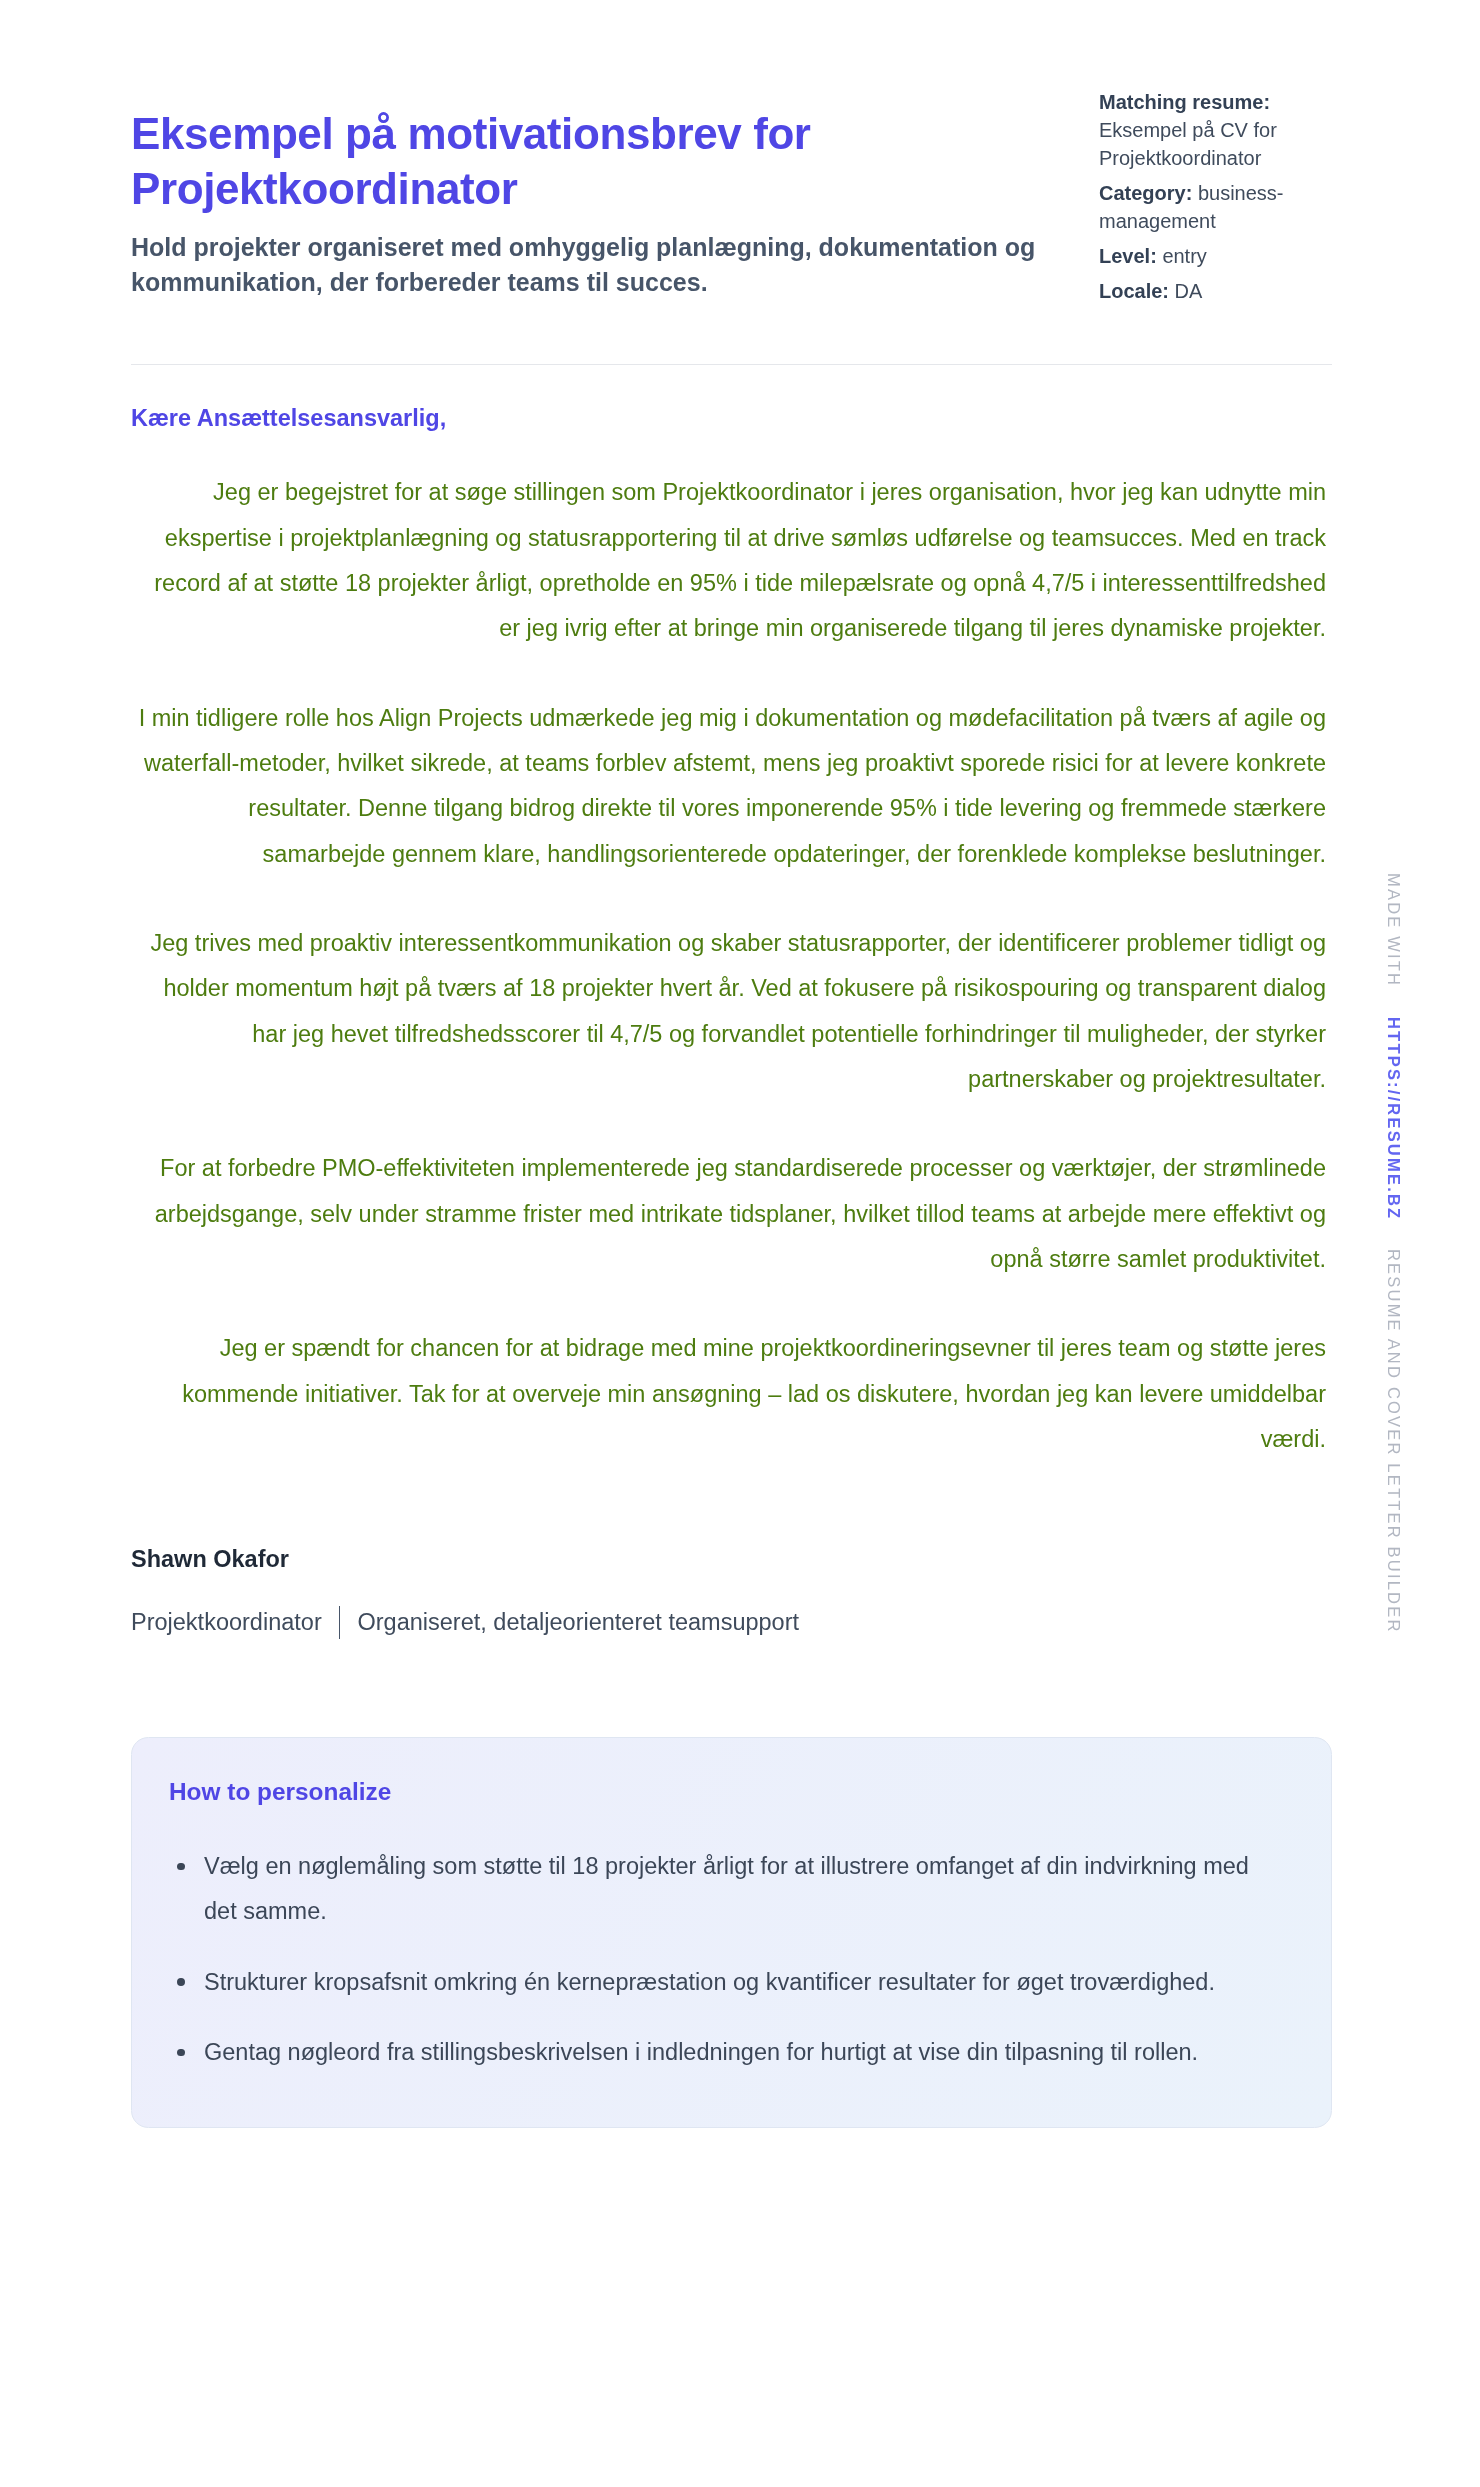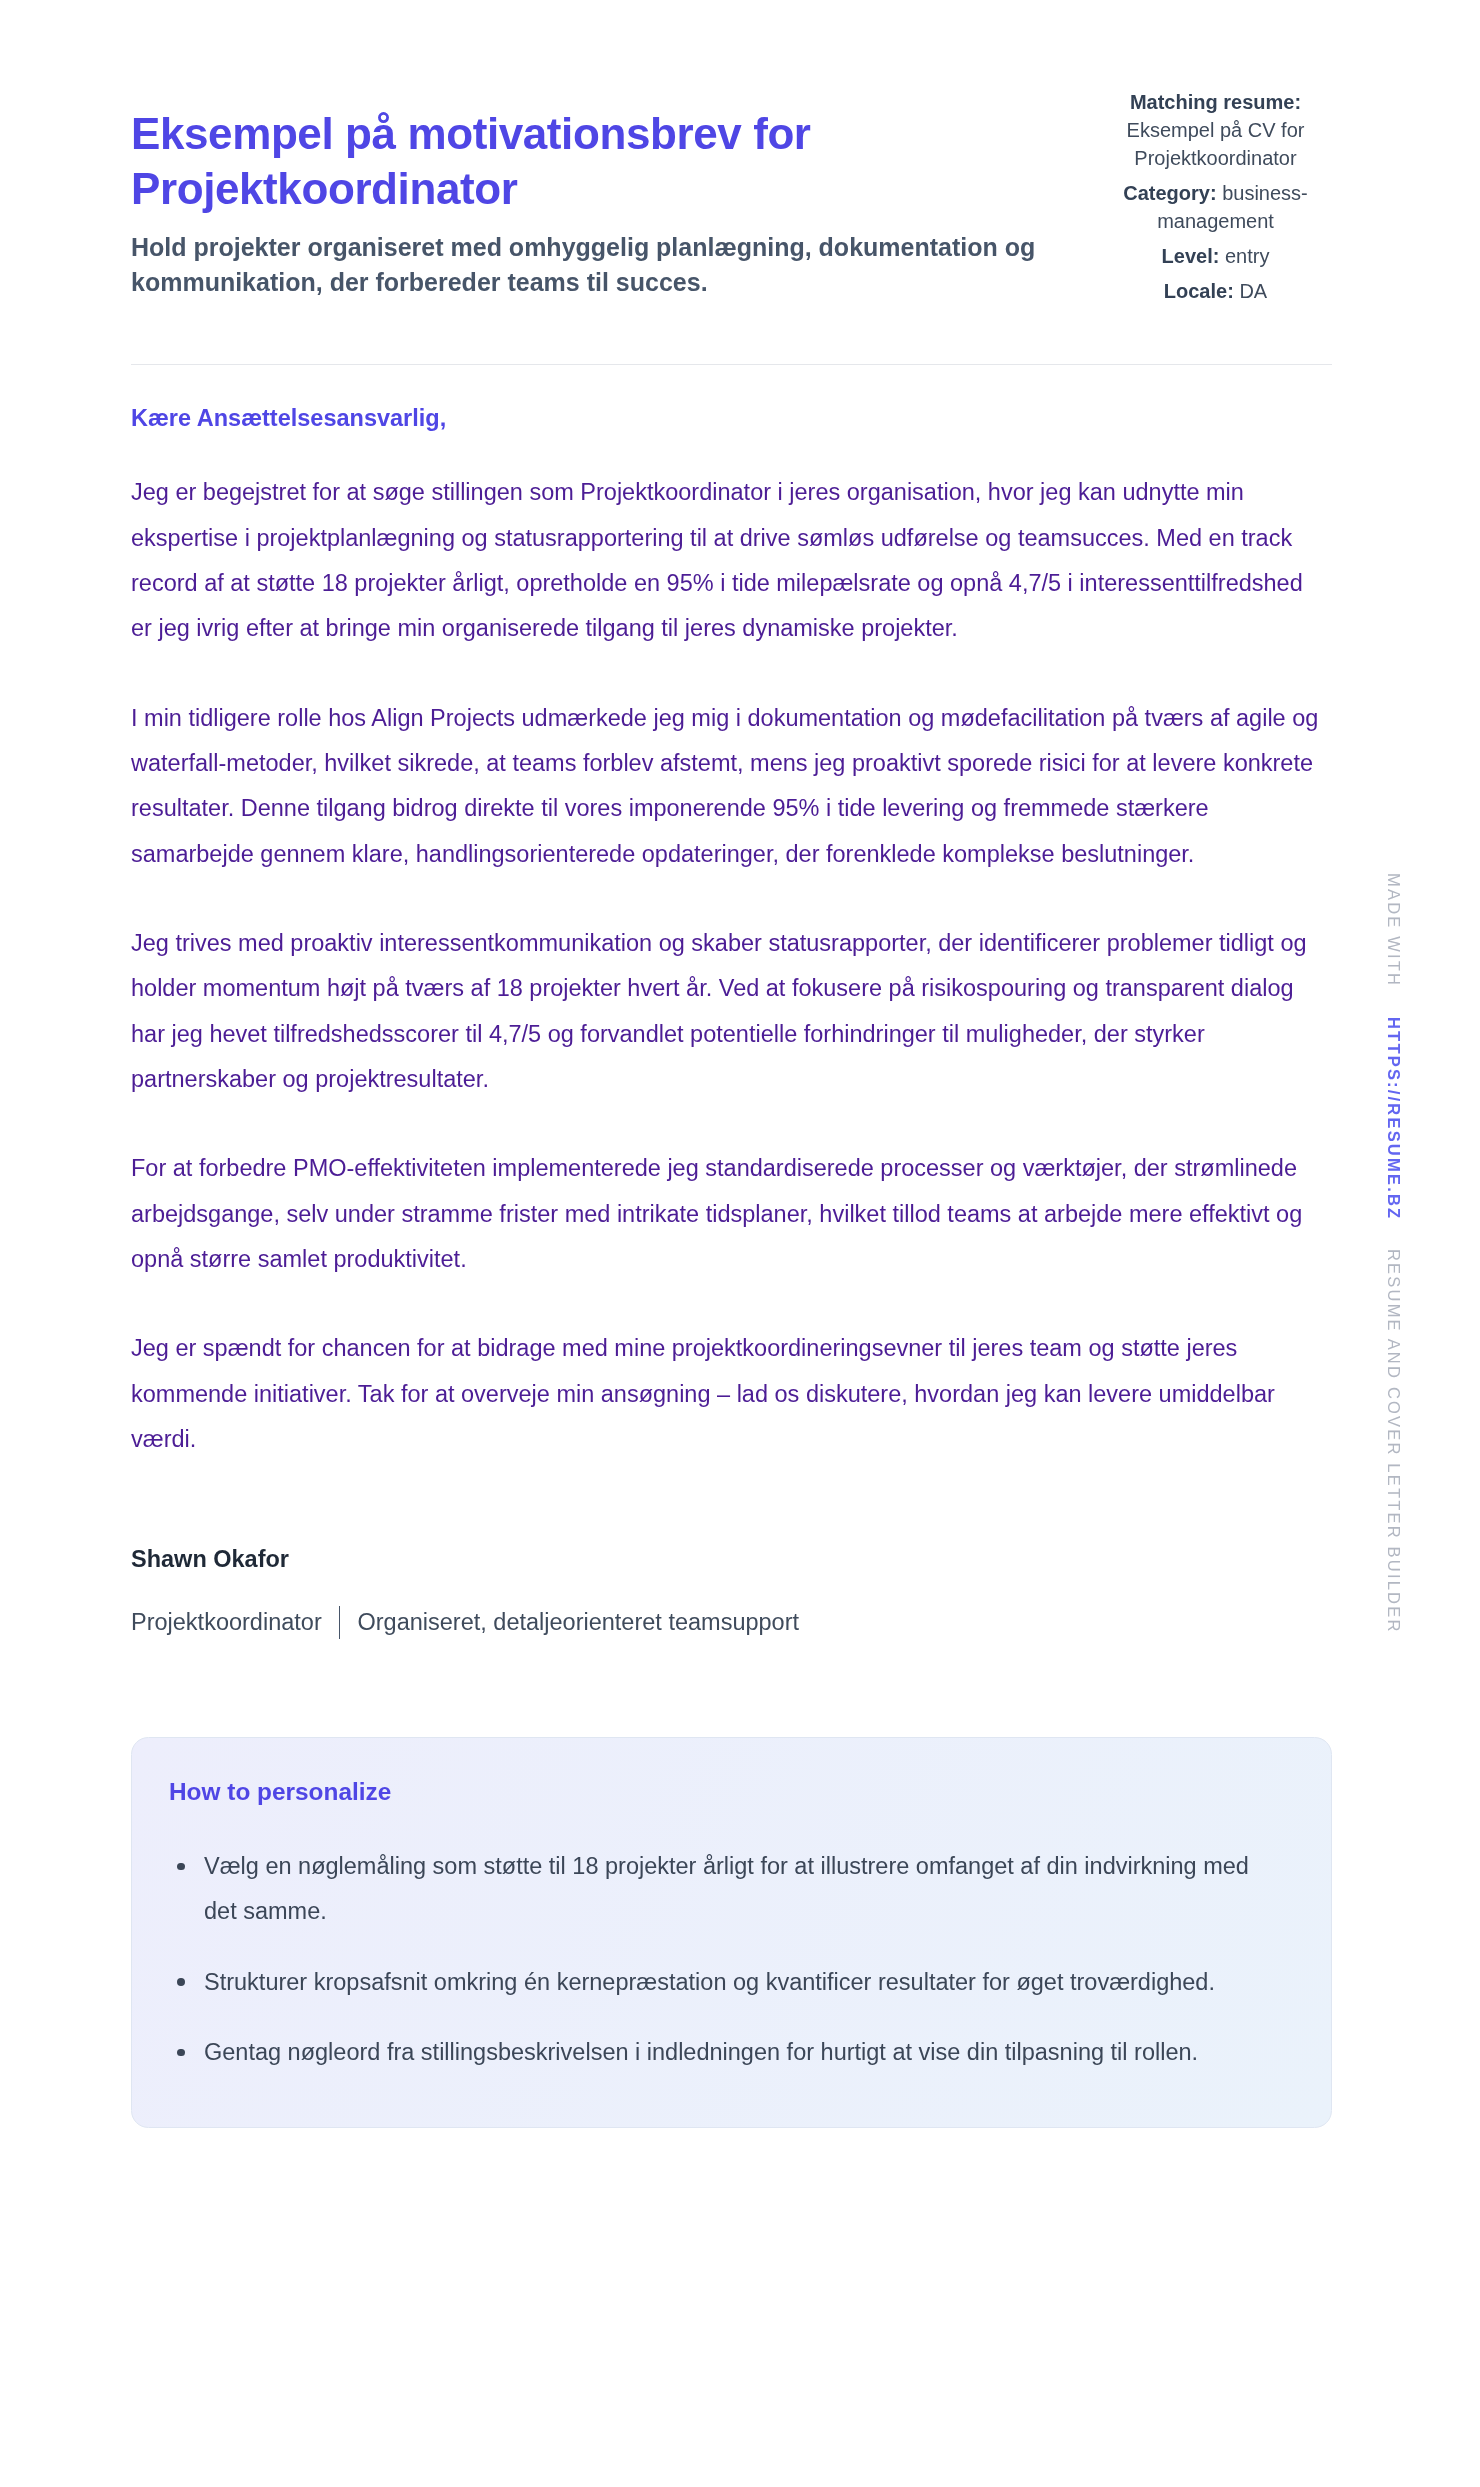--- a/index.html
+++ b/index.html
@@ -37,21 +37,21 @@
     font-size: 25px;
     line-height: 1.38;
     font-weight: bold;
     color: #475569;
     max-width: 949px;
   }
   .header-meta {
     flex: 0 0 233px;
     width: 233px;
     margin-top: 5.2px;
-    text-align: center;
+    text-align: left;
     font-size: 20px;
     line-height: 1.4;
     color: #3f4b5c;
   }
   .meta-group { margin-bottom: 7px; }
   .meta-label { font-weight: bold; color: #334155; }
   
   .divider {
     border: none;
     border-top: 1.7px solid #e5e7eb;
@@ -61,22 +61,23 @@
   .letter { margin-top: 40px; max-width: 1195px; }
   .greeting {
     font-size: 23.5px;
     font-weight: bold;
     color: #4f46e5;
     margin-bottom: 38px;
   }
   .para {
     font-size: 23.5px;
     line-height: 1.93;
-    color: #4c1d95;
+    color: #4d7c0f;
     margin-bottom: 44px;
+    text-align: right;
   }
   .signature-name {
     margin-top: 84px;
     font-size: 23.5px;
     font-weight: bold;
     color: #1f2937;
   }
   .signature-line {
     margin-top: 33px;
     font-size: 23.5px;

